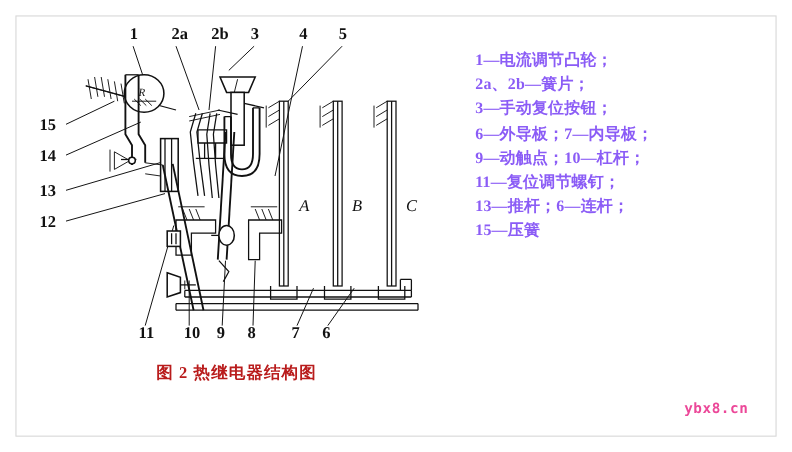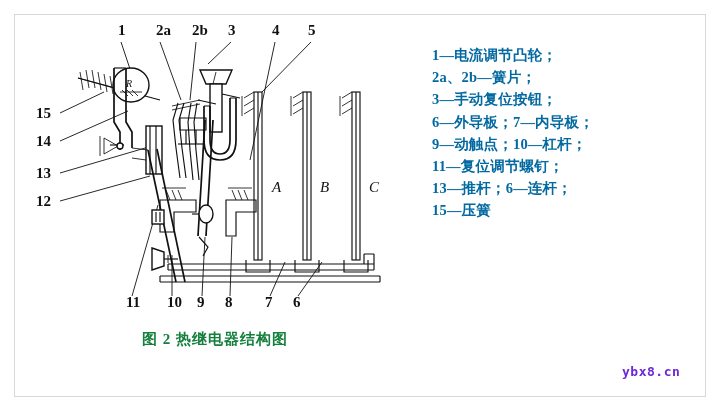--- a/index.html
+++ b/index.html
@@ -12,35 +12,35 @@
   #root{position:relative;width:720px;height:411px;background:#ffffff;}
   .frame{
     position:absolute;left:14px;top:14px;width:692px;height:383px;
     border:1px solid #d8d8d8;box-sizing:border-box;
   }
   
   .legend{
     position:absolute;left:432px;top:44px;width:262px;
     font-size:14.5px;line-height:22.2px;
     font-family:"Liberation Serif","DejaVu Serif",serif;
-    color:#0369a1;letter-spacing:0.2px;
+    color:#8b5cf6;letter-spacing:0.2px;
     white-space:nowrap;
   }
   .legend div{ font-weight:600; }
   
   .caption{
     position:absolute;left:0;top:330px;width:430px;text-align:center;
     font-size:15px;font-weight:600;letter-spacing:1px;
-    font-family:"Liberation Serif","DejaVu Serif",serif;color:#15803d;
+    font-family:"Liberation Serif","DejaVu Serif",serif;color:#b91c1c;
   }
   
   .watermark{
     position:absolute;left:622px;top:364px;
     font-size:13px;font-family:"DejaVu Sans Mono","Liberation Mono",monospace;
-    color:#6d28d9;font-weight:700;letter-spacing:0.5px;
+    color:#ec4899;font-weight:700;letter-spacing:0.5px;
   }
   
   svg.draw{position:absolute;left:0;top:0;width:430px;height:330px;}
   svg.draw .ln{fill:none;stroke:#111;stroke-width:1.15;}
   svg.draw .ln2{fill:none;stroke:#111;stroke-width:1.7;}
   svg.draw .thin{fill:none;stroke:#111;stroke-width:0.85;}
   svg.draw .lead{fill:none;stroke:#111;stroke-width:0.9;}
   svg.draw .fillw{fill:#fff;stroke:#111;stroke-width:1.4;}
   svg.draw text.num{
     font-family:"Liberation Serif","DejaVu Serif",serif;

